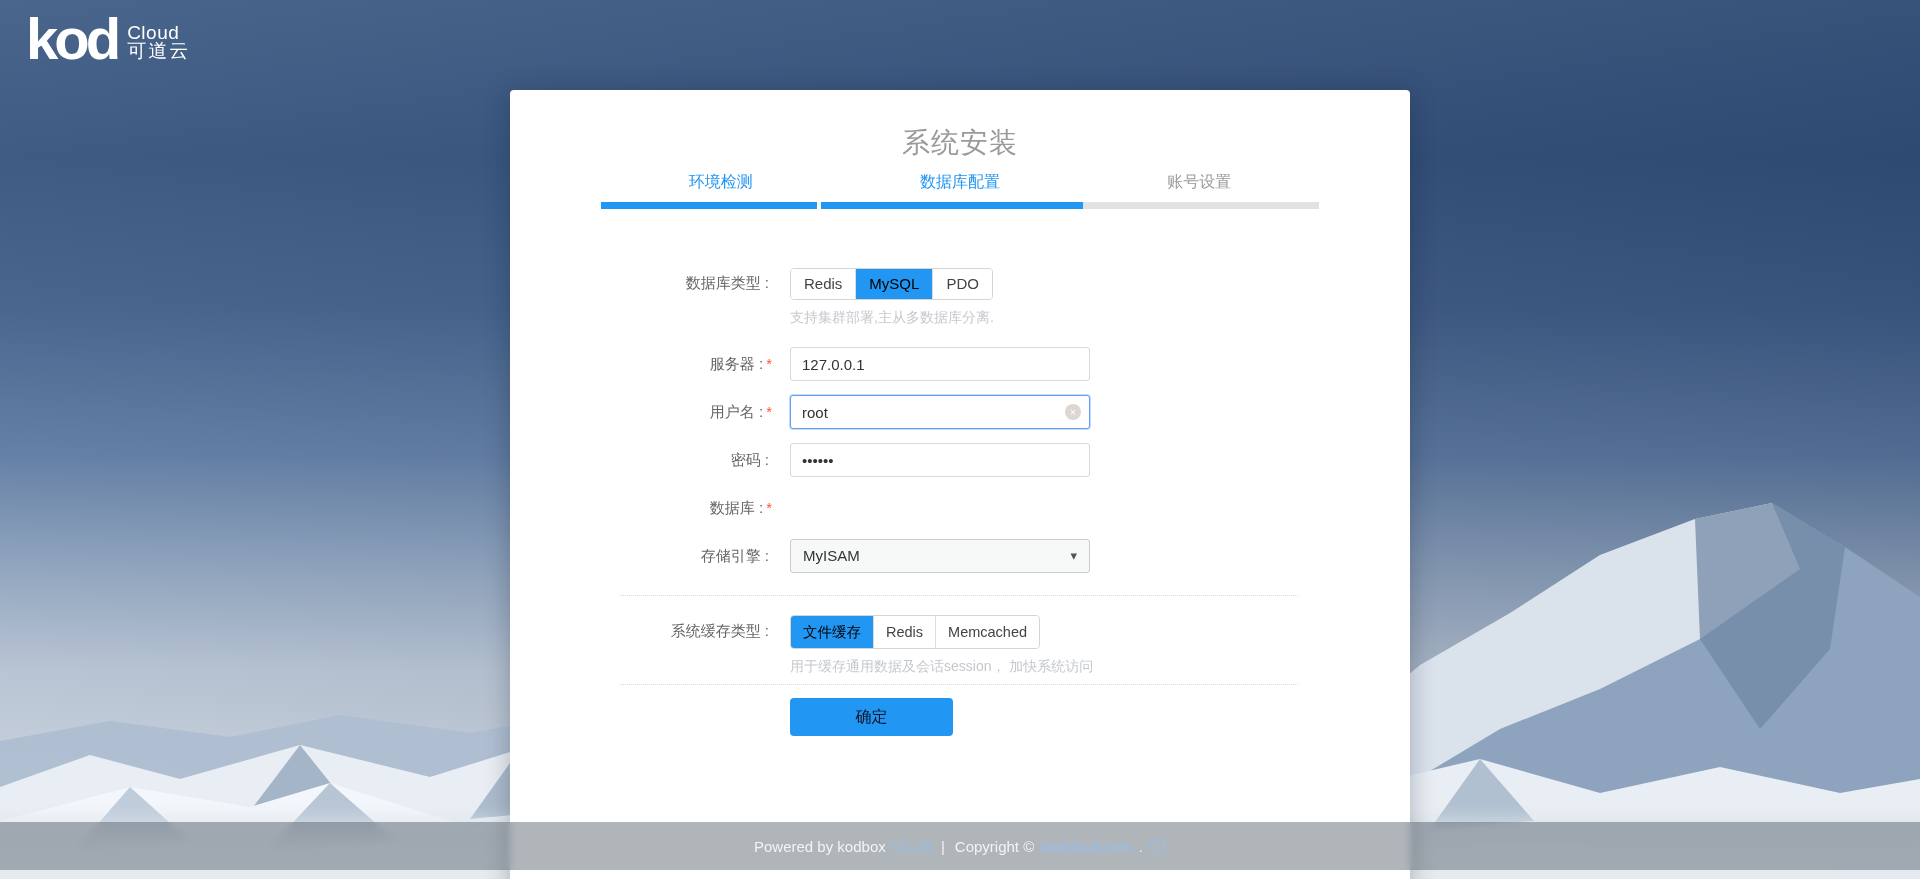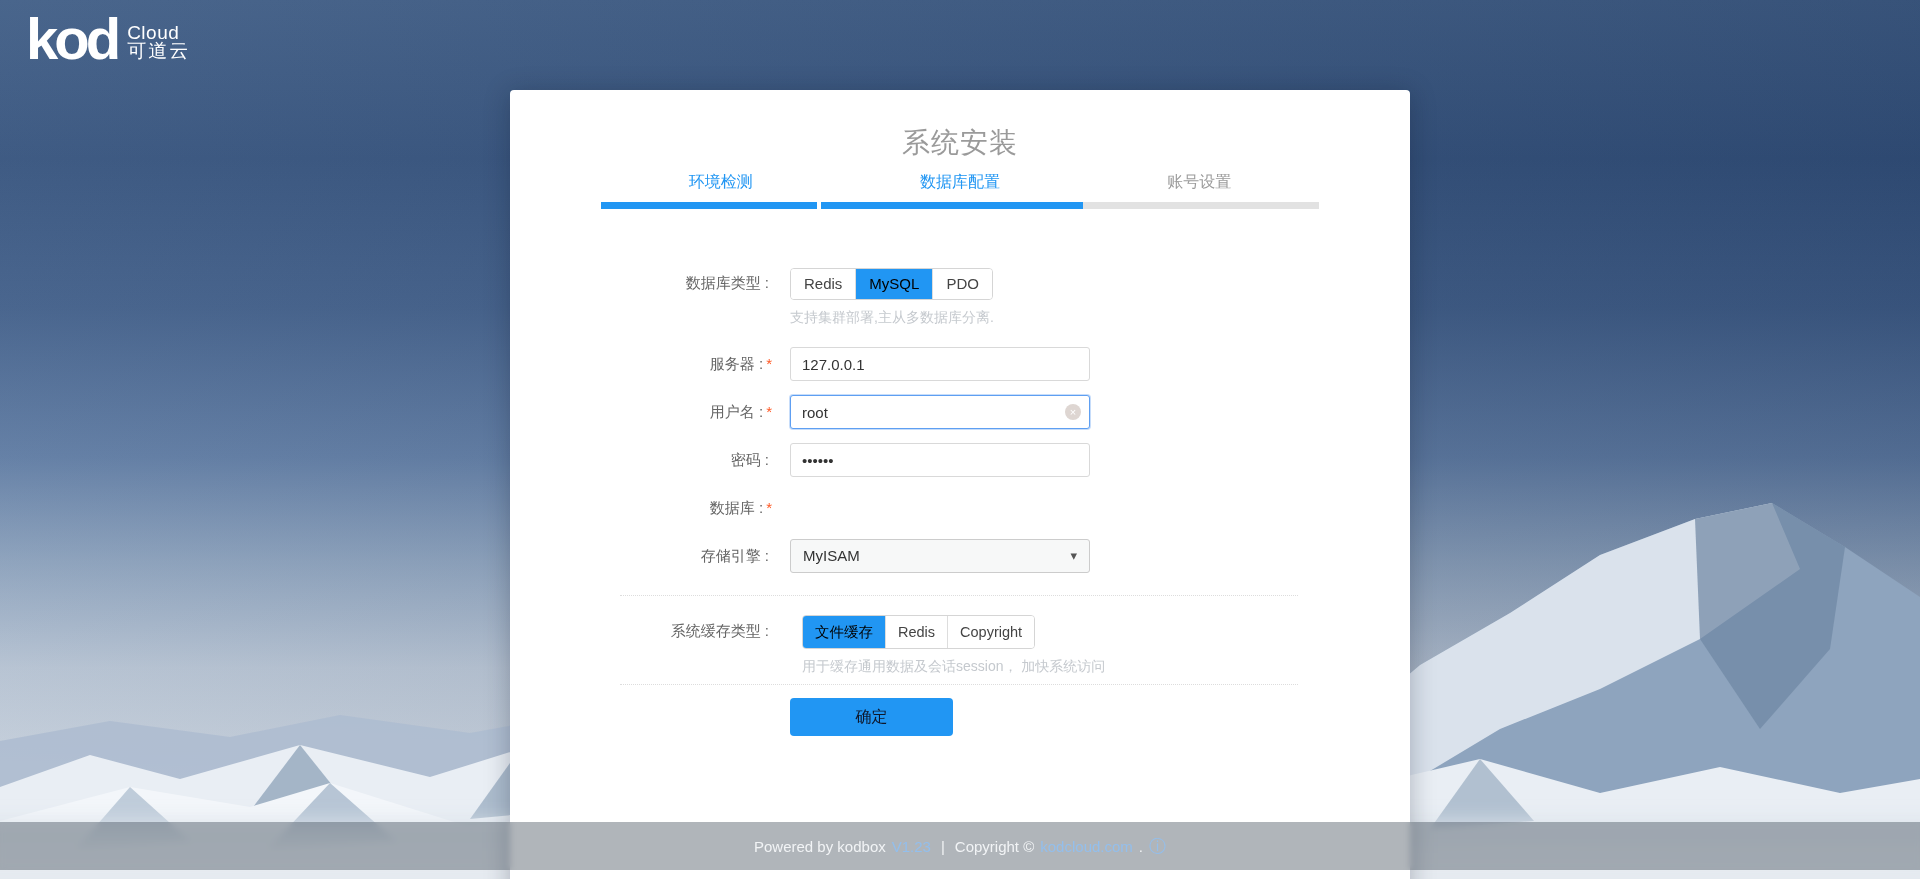--- a/index.html
+++ b/index.html
@@ -56,21 +56,21 @@
   .sbtn { height:30px; line-height:30px; padding:0 13px; font-size:15px; color:#444; background:#fff;
           border:none; border-left:1px solid #ddd; cursor:pointer; font-family:inherit; }
   .sbtn:first-child { border-left:none; }
   .sbtn.on { background:#2196f3; color:#000000; }
   .cache-group .sbtn { height:32px; line-height:32px; font-size:14.5px; padding:0 12px; }
 
   .helper { font-size:14px; color:#c5c9ce; margin-top:8px; line-height:19px; }
 
   .divider { border-top:1px dotted #ddd; margin:22px 112px 0 110px; height:0; }
   .divider.d2 { margin-top:8px; }
-  .cache-row { margin-top:19px; margin-bottom:0;gap:12px; }
+  .cache-row { margin-top:19px; margin-bottom:0; }
 
   .submit { display:block; margin:13px 0 0 280px; width:163px; height:38px; background:#2196f3; color:#0f172a;
             border:none; border-radius:4px; font-size:16px; cursor:pointer; font-family:inherit; }
 
   
   .footer { position:absolute; left:0; bottom:9px; width:100%; height:48px; background:rgba(58,70,82,.40);
             backdrop-filter:blur(3px); display:flex; align-items:center; justify-content:center;
             font-size:15px; color:#f2f4f6; }
   .footer > span { margin:0 3px; }
   .flink { color:#93bfed; cursor:pointer; }
@@ -180,21 +180,21 @@
     </div>
 
     <div class="divider"></div>
 
     <div class="row tall cache-row">
       <div class="lbl"><span>系统缓存类型 :</span><span class="req"></span></div>
       <div class="fld">
         <div class="seg-group cache-group">
           <button class="sbtn on">文件缓存</button>
           <button class="sbtn">Redis</button>
-          <button class="sbtn">Copyright</button>
+          <button class="sbtn">Memcached</button>
         </div>
         <div class="helper">用于缓存通用数据及会话session， 加快系统访问</div>
       </div>
     </div>
 
     <div class="divider d2"></div>
 
     <button class="submit">确定</button>
   </div>
 </div>

